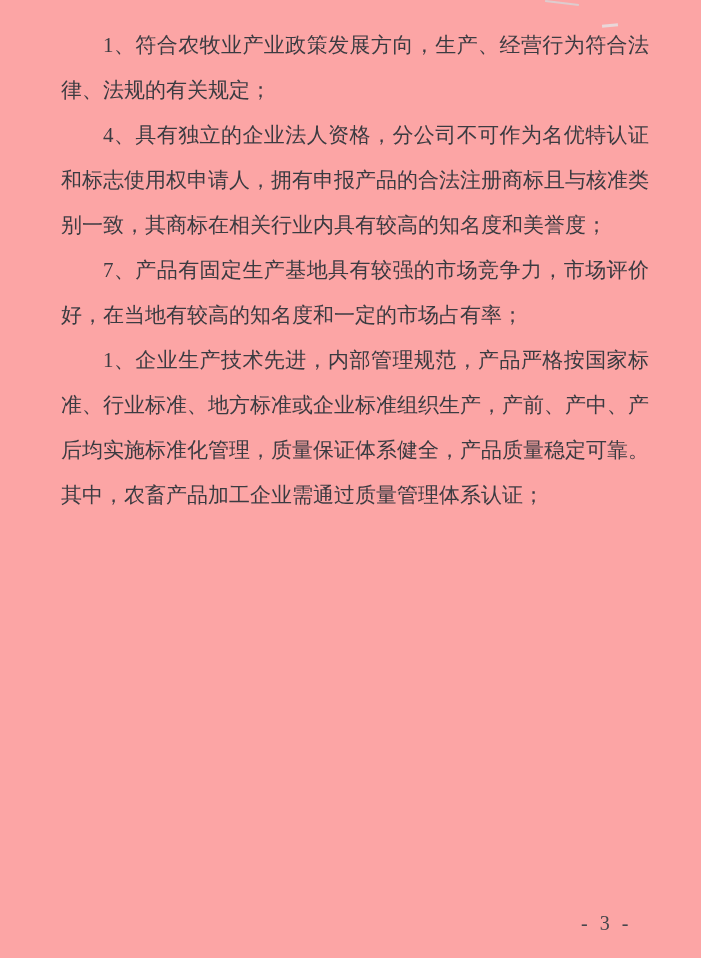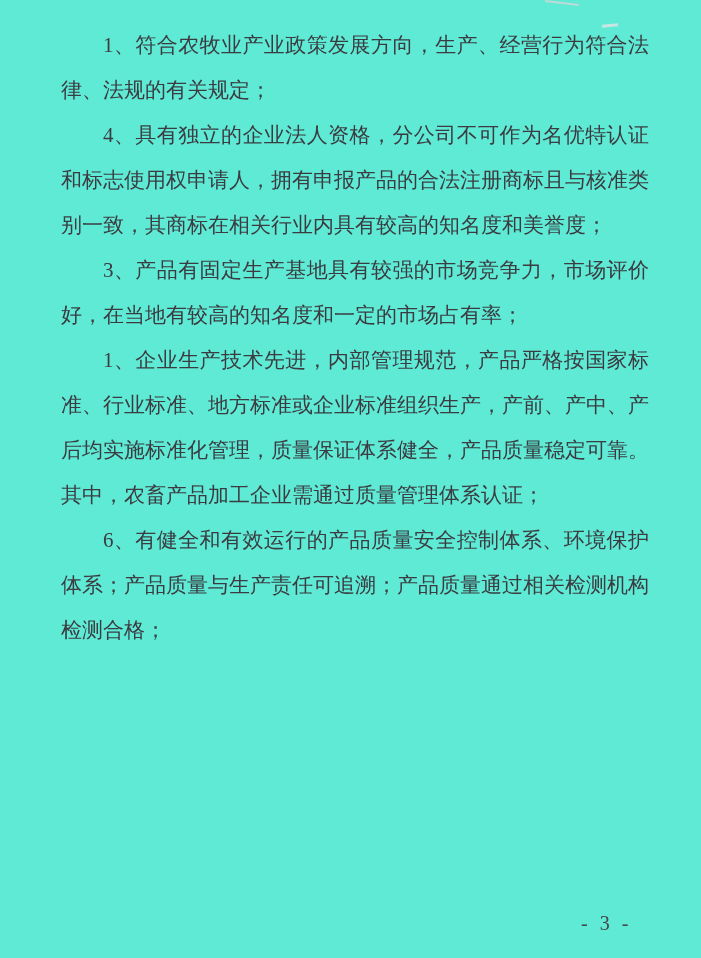--- a/index.html
+++ b/index.html
@@ -10,21 +10,21 @@
     width: 701px;
     height: 958px;
     background: #ffffff;
     position: relative;
     overflow: hidden;
     font-family: "Liberation Serif", "DejaVu Serif", serif;
   }
   .doc-page {
     position: absolute;
     inset: 0;
-    background: #5eead4;
+    background: #fca5a5;
     padding-left: 12px;
   }
   .content {
     position: absolute;
     left: 61px;
     top: 23px;
     width: 588px;
     color: #3b3b41;
     font-size: 21px;
     line-height: 45px;
@@ -73,20 +73,19 @@
 <body>
 
 <div class="doc-page">
 
   <div class="scan-mark-1"></div>
   <div class="scan-mark-2"></div>
 
   <div class="content">
     <p>1、符合农牧业产业政策发展方向，生产、经营行为符合法律、法规的有关规定；</p>
     <p>4、具有独立的企业法人资格，分公司不可作为名优特认证和标志使用权申请人，拥有申报产品的合法注册商标且与核准类别一致，其商标在相关行业内具有较高的知名度和美誉度；</p>
-    <p>3、产品有固定生产基地具有较强的市场竞争力，市场评价好，在当地有较高的知名度和一定的市场占有率；</p>
+    <p>7、产品有固定生产基地具有较强的市场竞争力，市场评价好，在当地有较高的知名度和一定的市场占有率；</p>
     <p>1、企业生产技术先进，内部管理规范，产品严格按国家标准、行业标准、地方标准或企业标准组织生产，产前、产中、产后均实施标准化管理，质量保证体系健全，产品质量稳定可靠。其中，农畜产品加工企业需通过质量管理体系认证；</p>
-    <p>6、有健全和有效运行的产品质量安全控制体系、环境保护体系；产品质量与生产责任可追溯；产品质量通过相关检测机构检测合格；</p>
   </div>
 
   <div class="page-number">- 3 -</div>
 
 </div>
 
 </body></html>

